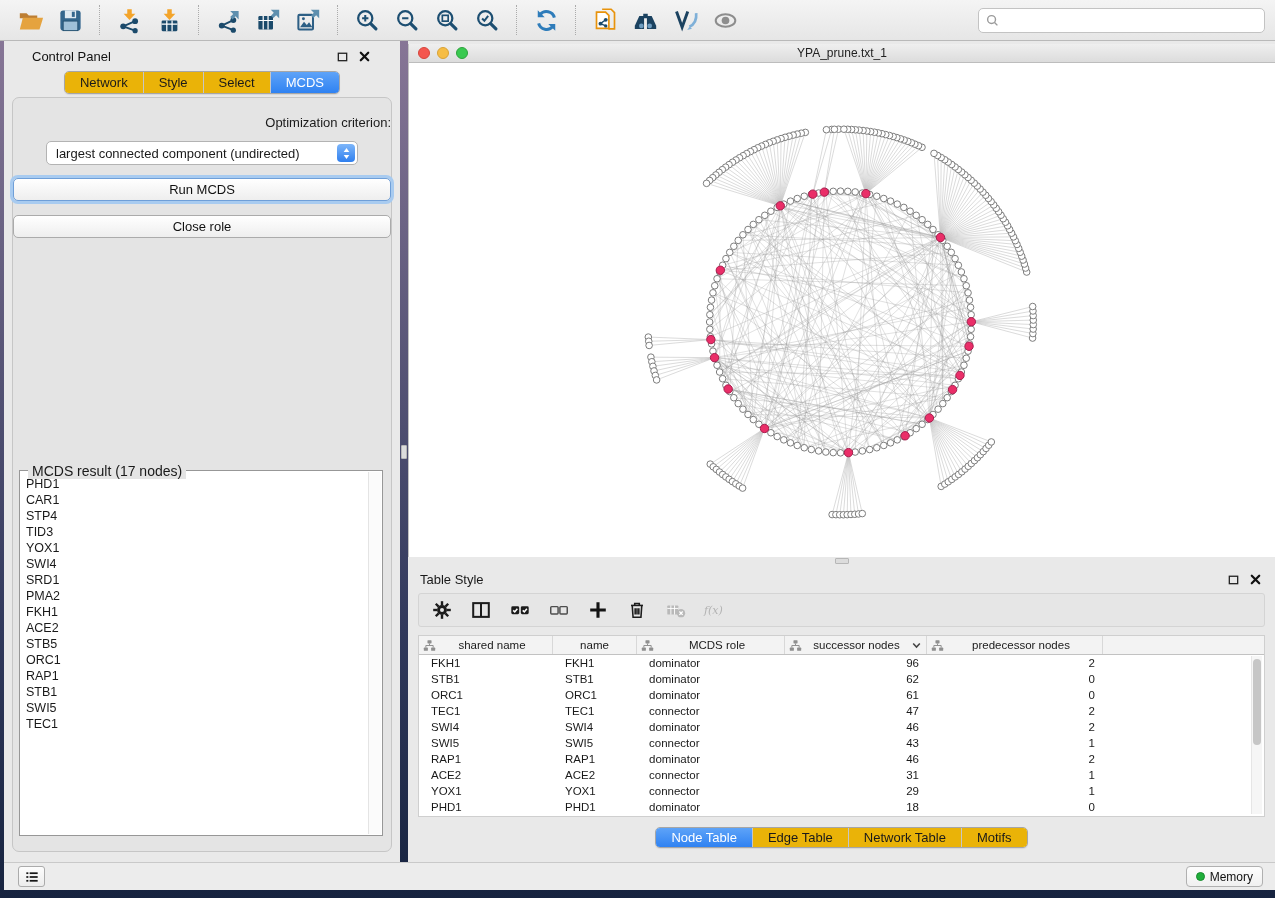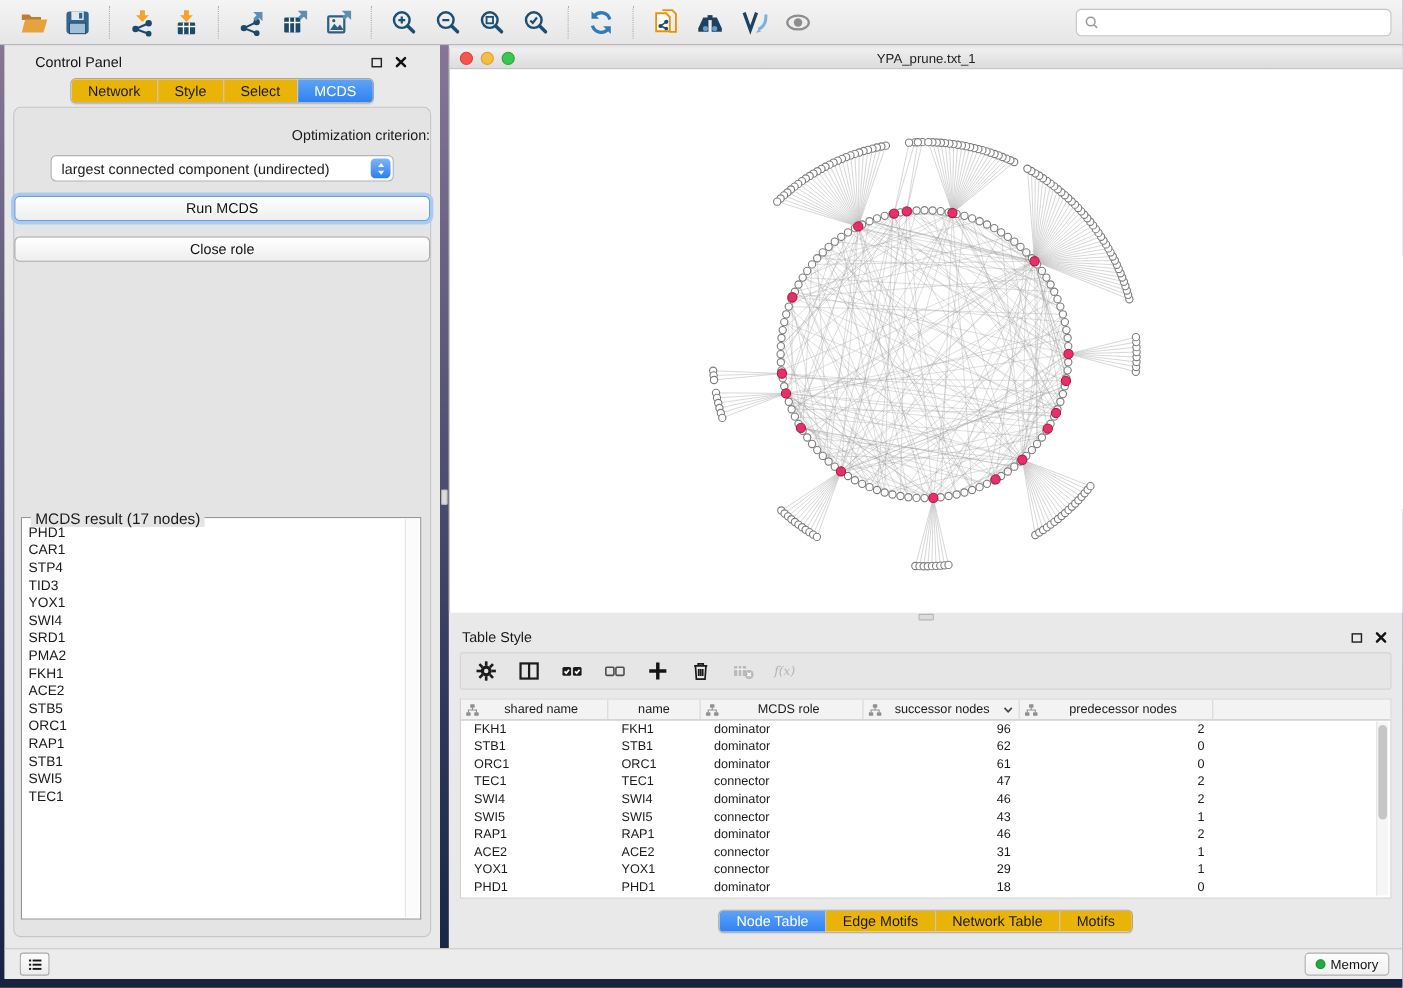--- a/index.html
+++ b/index.html
@@ -1241,21 +1241,21 @@
                 <div class="td num" style="width: 176px; flex: 0 0 176px;">0</div>
               </div>
             </div>
           <div class="t-scroll">
               <div class="t-thumb"></div>
             </div>
         </div>
         <div class="tp-tabs">
           <div class="seg">
               <button class="seg-item active">Node Table</button>
-              <button class="seg-item">Edge Motifs</button>
+              <button class="seg-item">Edge Table</button>
               <button class="seg-item">Network Table</button>
               <button class="seg-item">Motifs</button>
             </div>
         </div>
       </div>
     </div>
   </div>
 
   <div class="status-bar">
     <div class="list-btn">

